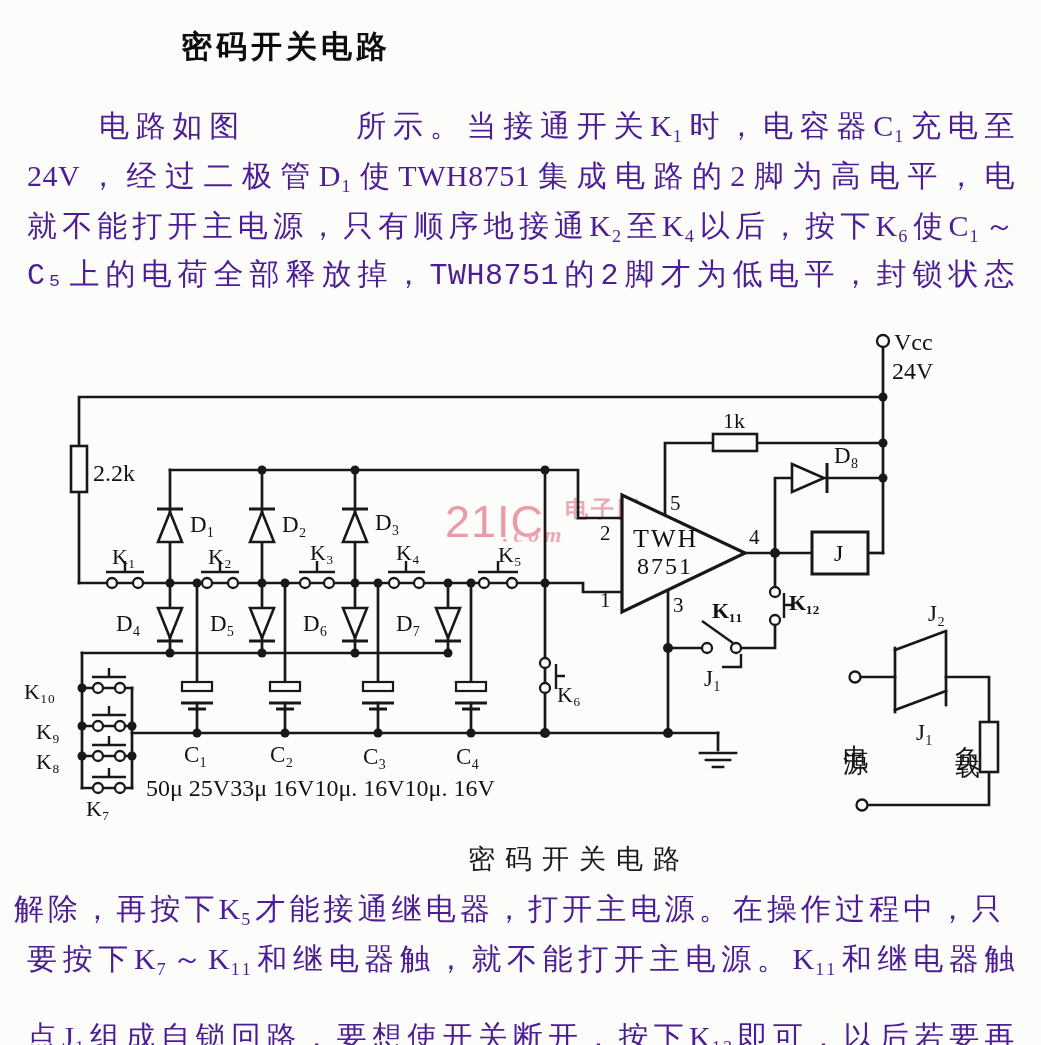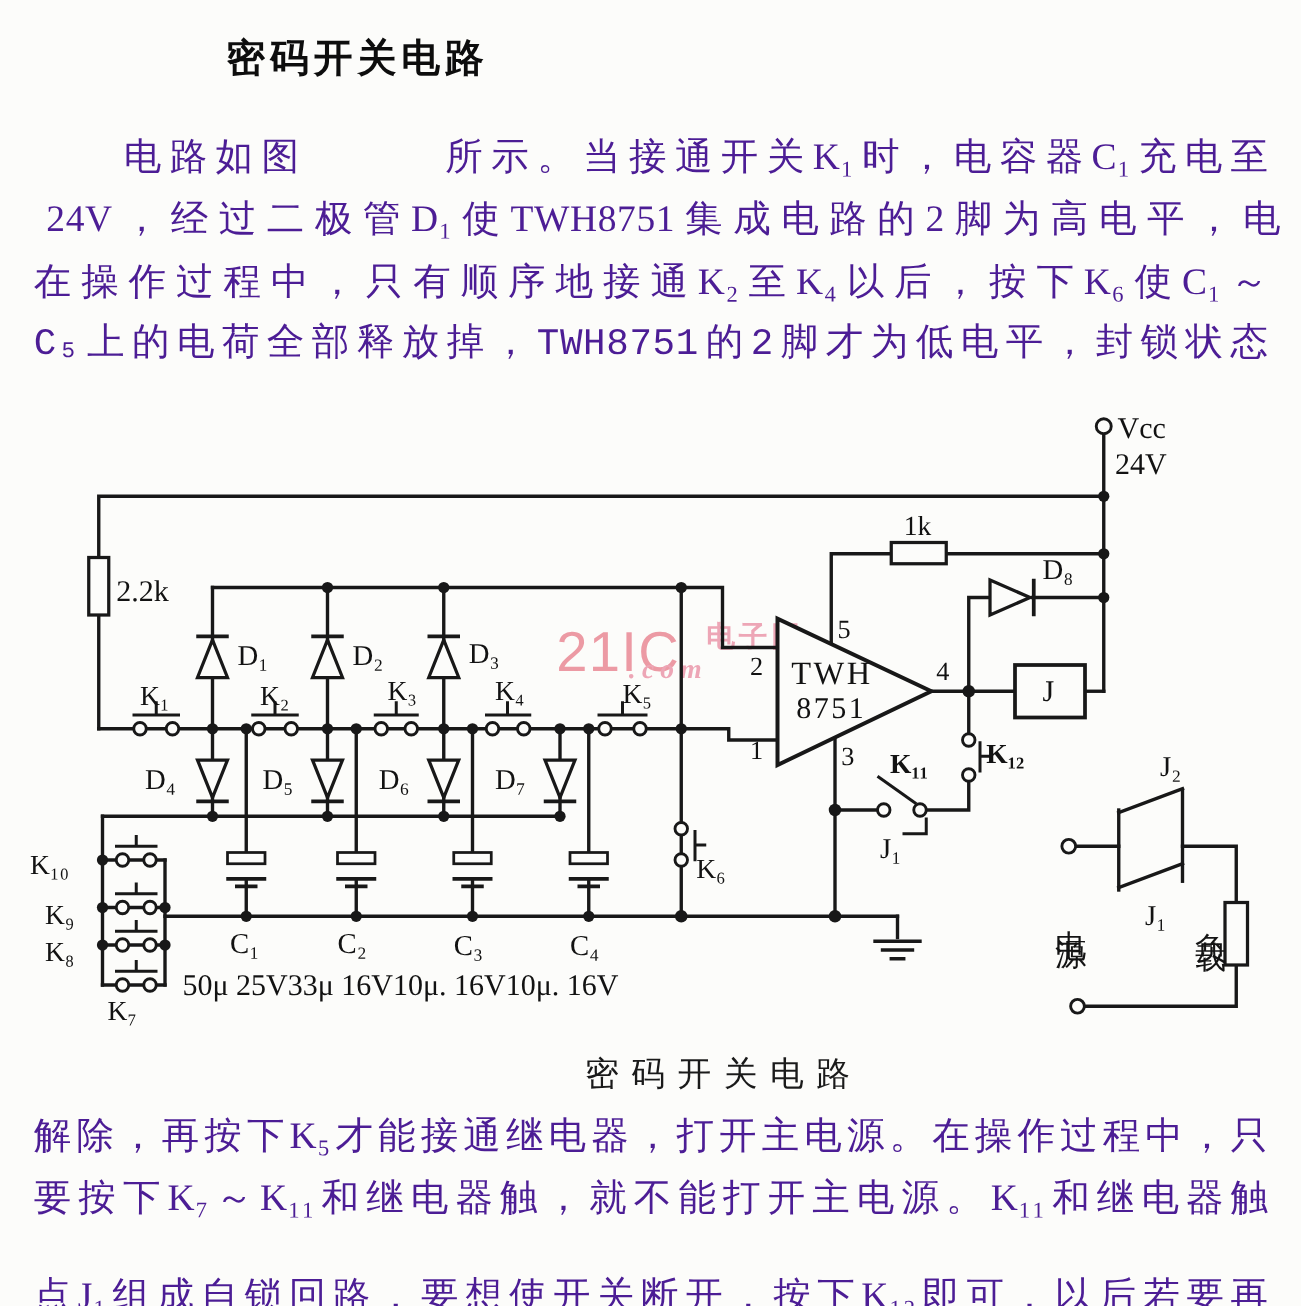--- a/index.html
+++ b/index.html
@@ -41,27 +41,27 @@
     font-style:italic;font-weight:700;font-size:22px;letter-spacing:5px;color:#eda6b6;
   }
   svg{position:absolute;left:0;top:0;z-index:2;}
 </style>
 </head>
 <body>
 
 <div class="abs doc-title">密码开关电路</div>
 
 <div class="abs para-line" style="left:99px;top:106px;width:916px;">电路如图　　　所示。当接通开关K₁时，电容器C₁充电至</div>
-<div class="abs para-line" style="left:37px;top:156px;width:988px;">24V，经过二极管D₁使TWH8751集成电路的2脚为高电平，电</div>
-<div class="abs para-line" style="left:27px;top:206px;width:988px;">在操作过程中，只有顺序地接通K₂至K₄以后，按下K₆使C₁～</div>
+<div class="abs para-line" style="left:27px;top:156px;width:988px;">24V，经过二极管D₁使TWH8751集成电路的2脚为高电平，电</div>
+<div class="abs para-line" style="left:27px;top:206px;width:988px;">就不能打开主电源，只有顺序地接通K₂至K₄以后，按下K₆使C₁～</div>
 <div class="abs para-line" style="left:27px;top:256px;width:988px;font-family:Liberation Mono, monospace;">C₅上的电荷全部释放掉，TWH8751的2脚才为低电平，封锁状态</div>
 
 <div class="abs caption">密码开关电路</div>
 
-<div class="abs para-line" style="left:27px;top:889px;width:988px;">解除，再按下K₅才能接通继电器，打开主电源。在操作过程中，只</div>
+<div class="abs para-line" style="left:14px;top:889px;width:988px;">解除，再按下K₅才能接通继电器，打开主电源。在操作过程中，只</div>
 <div class="abs para-line" style="left:27px;top:939px;width:988px;">要按下K₇～K₁₁和继电器触，就不能打开主电源。K₁₁和继电器触</div>
 <div class="abs para-line" style="left:27px;top:989px;width:988px;margin-top:28px;">点J₁组成自锁回路，要想使开关断开，按下K₁₂即可，以后若要再</div>
 
 <div class="abs wm">
   <span class="wm-big">21IC</span>
   <span class="wm-site">电子网</span>
   <span class="wm-com">.com</span>
 </div>
 
 <svg width="1041" height="1045" viewBox="0 0 1041 1045">

